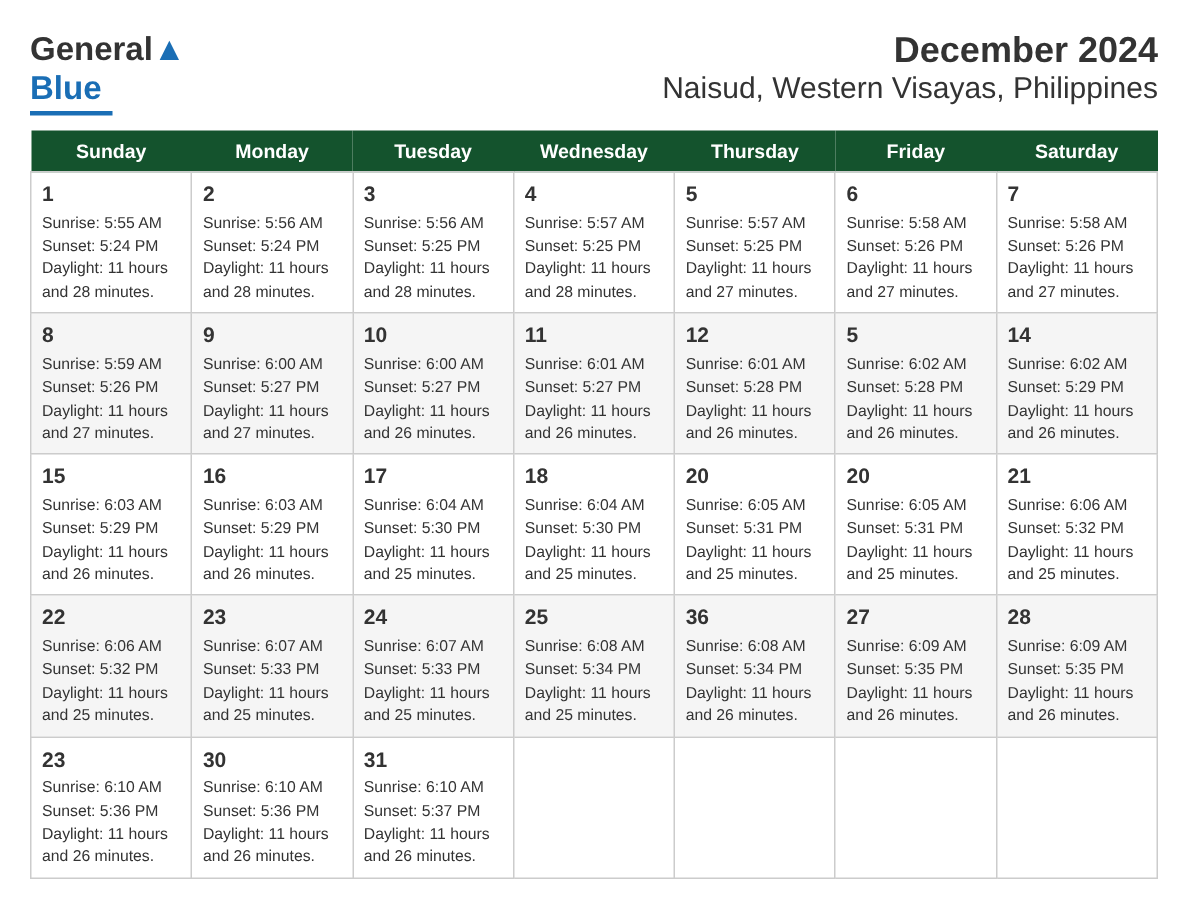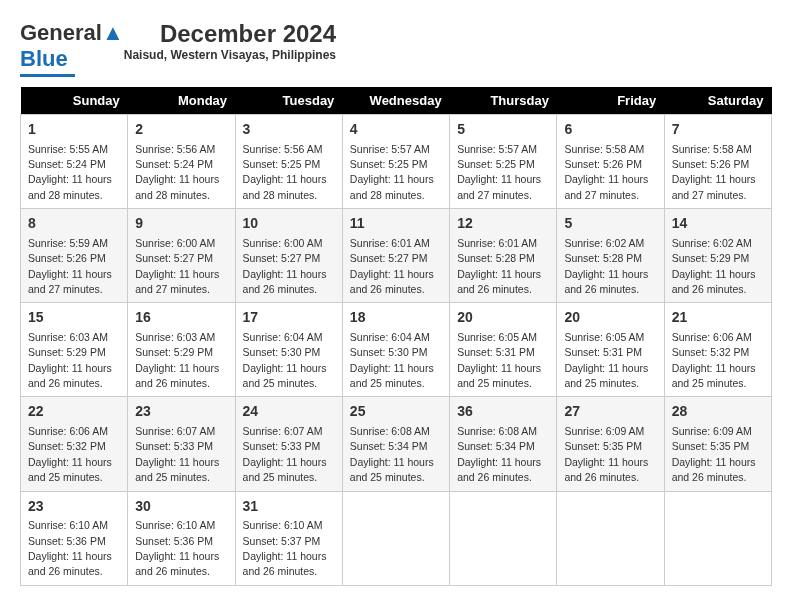--- a/index.html
+++ b/index.html
@@ -5,20 +5,21 @@
     * { box-sizing: border-box; margin: 0; padding: 0; }
     body {
       font-family: Arial, sans-serif;
       background: #fff;
       width: 792px;
       min-height: 612px;
       padding: 20px;
     }
     .header {
       display: flex;
+      justify-content: space-between;
       align-items: flex-start;
       margin-bottom: 10px;
     }
     .logo {
       display: flex;
       flex-direction: column;
       align-items: flex-start;
     }
     .logo-row {
       display: flex;
@@ -27,33 +28,33 @@
     }
     .title-block {
       text-align: right;
     }
     .title-block h1 {
       font-size: 24px;
       font-weight: bold;
       color: #333;
     }
     .title-block h2 {
-      font-size: 12px;
-      font-weight: bold;
+      font-size: 20px;
+      font-weight: normal;
       color: #333;
     }
     table {
       width: 100%;
       border-collapse: collapse;
       font-size: 11px;
     }
     thead tr th {
-      background: #000000;
+      background: #14532d;
       color: #fff;
-      text-align: right;
+      text-align: center;
       padding: 6px 8px;
       font-size: 13px;
       font-weight: bold;
     }
     tbody tr td {
       border: 1px solid #ccc;
       padding: 5px 7px;
       vertical-align: top;
       color: #333;
       line-height: 1.4;

